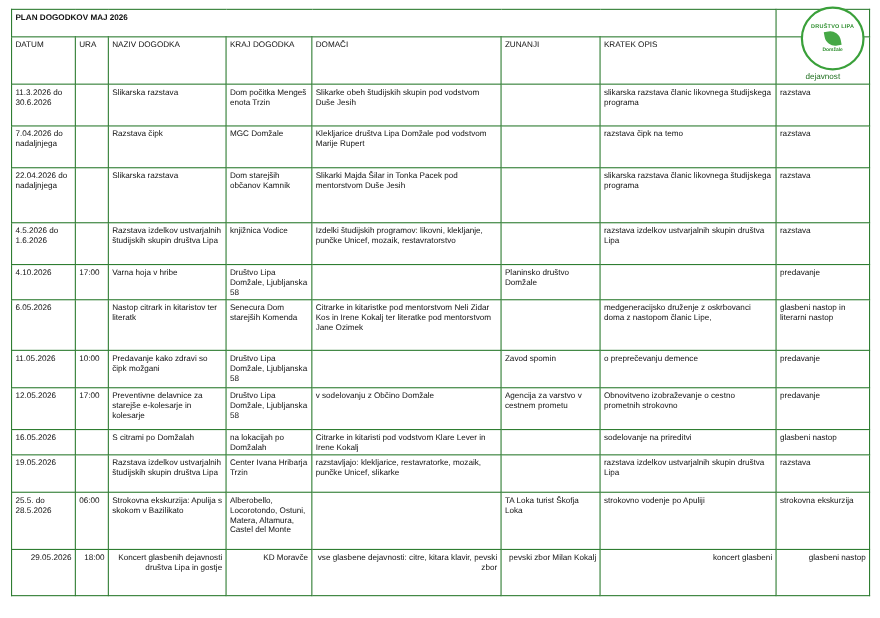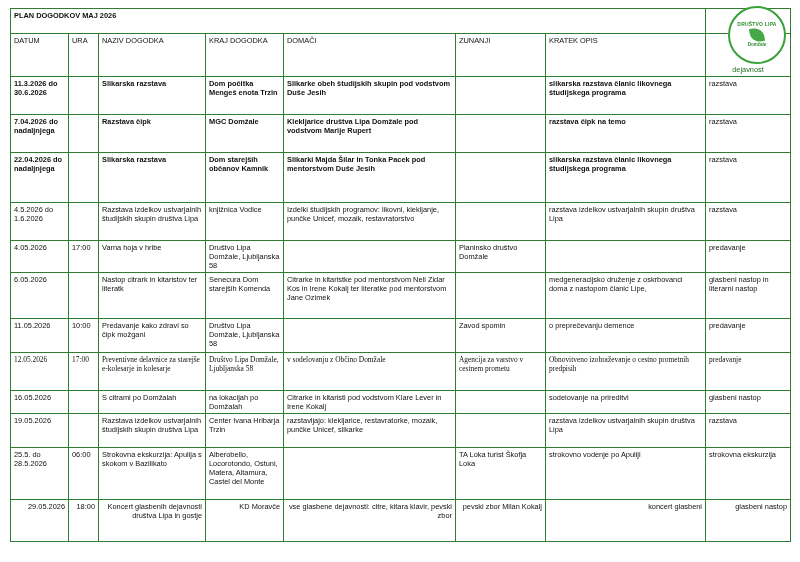--- a/index.html
+++ b/index.html
@@ -89,21 +89,20 @@
   .hdr td.dej {
     vertical-align: bottom;
     color: #1f6f1f;
     text-align: center;
   }
   td.g {
     color: #2f7d32;
   }
   td.b {
     color: #111;
-    font-weight: bold;
   }
   .vb { vertical-align: bottom; }
   .vm { vertical-align: middle; }
   .right-col {
     color: #2f7d32;
     vertical-align: bottom;
   }
   .c-datum   { width: 58px; }
   .c-ura     { width: 30px; }
   .c-naziv   { width: 107px; }
@@ -184,21 +183,21 @@
           <td class="g vm">4.5.2026 do 1.6.2026</td>
           <td class="g vm"></td>
           <td class="g ">Razstava izdelkov ustvarjalnih študijskih skupin društva Lipa</td>
           <td class="g ">knjižnica Vodice</td>
           <td class="g ">Izdelki študijskih programov: likovni, klekljanje, punčke Unicef, mozaik, restavratorstvo</td>
           <td class="g "></td>
           <td class="g ">razstava  izdelkov ustvarjalnih skupin društva Lipa</td>
           <td class="right-col vb">razstava</td>
         </tr>
         <tr style="height: 30px;">
-          <td class="g vm">4.05.2026</td>
+          <td class="g vm">4.10.2026</td>
           <td class="g vm">17:00</td>
           <td class="g ">Varna hoja v hribe</td>
           <td class="g ">Društvo Lipa Domžale, Ljubljanska 58</td>
           <td class="g "></td>
           <td class="g ">Planinsko društvo Domžale</td>
           <td class="g "></td>
           <td class="right-col vb">predavanje</td>
         </tr>
         <tr style="height: 46px;">
           <td class="g vm">6.05.2026</td>
@@ -213,28 +212,28 @@
         <tr style="height: 34px;">
           <td class="g vm">11.05.2026</td>
           <td class="g vm">10:00</td>
           <td class="g ">Predavanje kako zdravi so čipk možgani</td>
           <td class="g ">Društvo Lipa Domžale, Ljubljanska 58</td>
           <td class="g "></td>
           <td class="g ">Zavod spomin</td>
           <td class="g ">o preprečevanju demence</td>
           <td class="right-col vb">predavanje</td>
         </tr>
-        <tr style="height: 38px; font-family: Liberation Serif, serif;">
+        <tr style="height: 38px;">
           <td class="g vm">12.05.2026</td>
           <td class="g vm">17:00</td>
           <td class="g ">Preventivne delavnice za starejše e-kolesarje in kolesarje</td>
           <td class="g ">Društvo Lipa Domžale, Ljubljanska 58</td>
           <td class="g ">v sodelovanju z Občino Domžale</td>
           <td class="g ">Agencija za varstvo v cestnem prometu</td>
-          <td class="g ">Obnovitveno izobraževanje o cestno prometnih predpisih</td>
+          <td class="g ">Obnovitveno izobraževanje o cestno prometnih strokovno</td>
           <td class="right-col vb">predavanje</td>
         </tr>
         <tr style="height: 22px; padding-left: 46px;">
           <td class="g vm">16.05.2026</td>
           <td class="g vm"></td>
           <td class="g ">S citrami po Domžalah</td>
           <td class="g ">na lokacijah po Domžalah</td>
           <td class="g ">Citrarke in kitaristi pod vodstvom Klare Lever in Irene Kokalj</td>
           <td class="g "></td>
           <td class="g ">sodelovanje na prireditvi</td>

